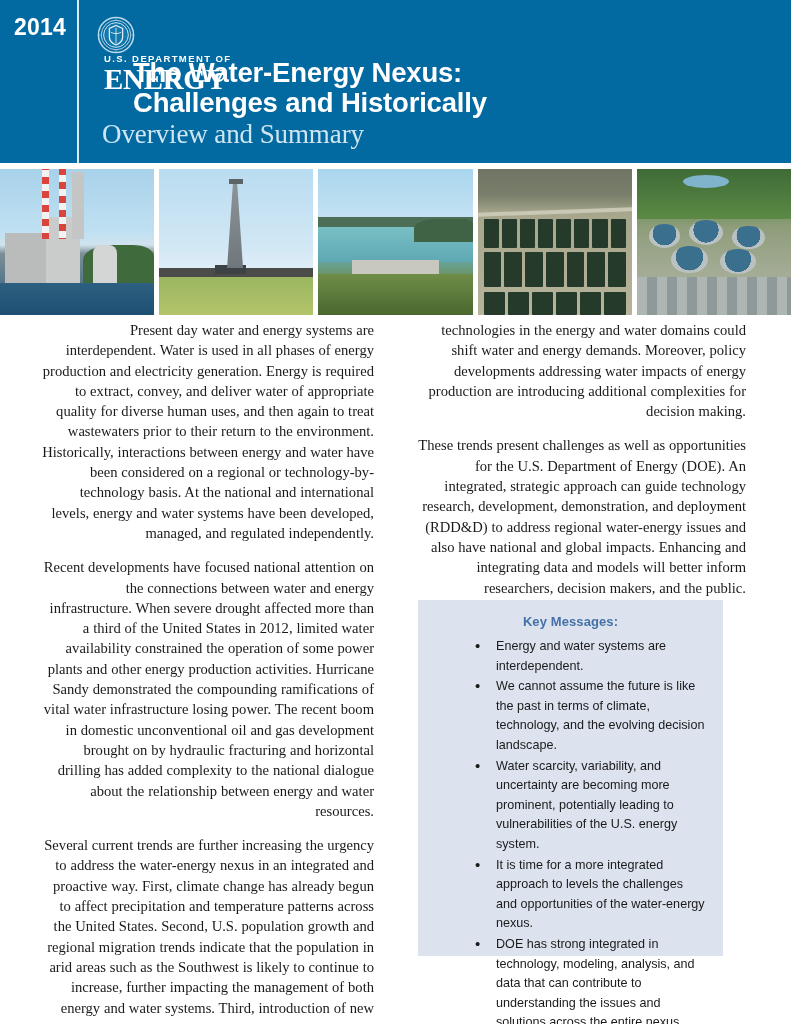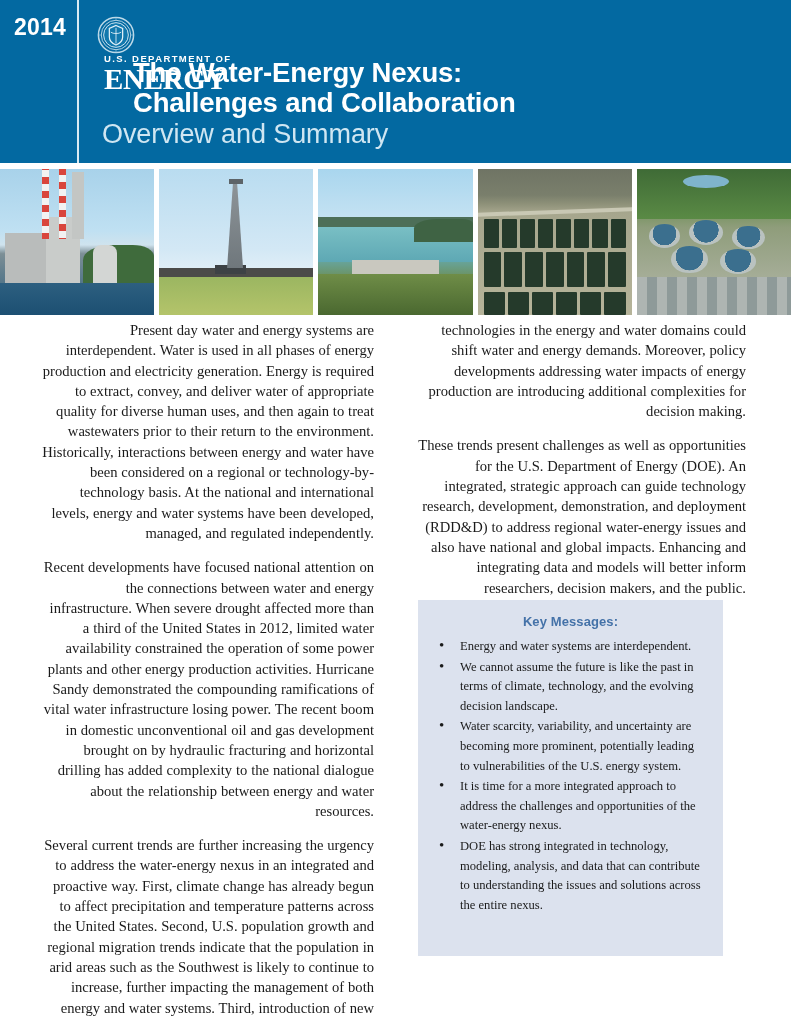--- a/index.html
+++ b/index.html
@@ -92,21 +92,21 @@
     font-family: "Liberation Sans", sans-serif;
     font-weight: bold;
     font-size: 27.5px;
     line-height: 30px;
     color: #ffffff;
     letter-spacing: -0.2px;
     white-space: nowrap;
     margin-left: 31px;
   }
   .subtitle-line {
-    font-family: Liberation Sans, sans-serif;
+    font-family: Liberation Serif, serif;
     font-weight: normal;
     font-size: 27px;
     line-height: 32px;
     color: #cfe6f2;
     letter-spacing: -0.1px;
     white-space: nowrap;
   }
 
   
   .photo-strip {
@@ -222,26 +222,27 @@
     margin: 2px 0 8px 0;
     letter-spacing: 0.1px;
   }
   ul.key-list {
     margin: 0;
     padding: 0 4px 0 26px;
     list-style: none;
   }
   ul.key-list li {
     position: relative;
-    font-family: Liberation Serif, serif;
+    font-family: Liberation Sans, sans-serif;
     font-size: 12.6px;
     line-height: 19.6px;
     color: #1a1a1a;
     margin-bottom: 1px;
     padding-left: 2px;
+    margin-left: 36px;
   }
   ul.key-list li::before {
     content: "\2022";
     position: absolute;
     left: -19px;
     top: -1px;
     font-size: 15px;
     color: #1a1a1a;
     line-height: 19.6px;
   }
@@ -273,21 +274,21 @@
       </svg>
     </div>
     <div class="doe-wordmark">
       <span class="doe-dept">U.S. DEPARTMENT OF</span>
       <span class="doe-energy">ENERGY</span>
     </div>
   </div>
 
   <div class="title-block">
     <div class="title-line">The Water-Energy Nexus:</div>
-    <div class="title-line">Challenges and Collaboration</div>
+    <div class="title-line">Challenges and Historically</div>
     <div class="subtitle-line">Overview and Summary</div>
   </div>
 </div>
 
 <div class="photo-strip">
 
   <div class="photo ph1">
     <div class="trees"></div>
     <div class="bldg"></div>
     <div class="bldg2"></div>
@@ -370,16 +371,16 @@
     <p class="body">These trends present challenges as well as opportunities for the U.S. Department of Energy (DOE).  An integrated, strategic approach can guide technology research, development, demonstration, and deployment (RDD&amp;D) to address regional water-energy issues and also have national and global impacts.  Enhancing and integrating data and models will better inform researchers, decision makers, and the public.</p>
   </div>
 </div>
 
 <div class="key-box">
   <div class="key-title">Key Messages:</div>
   <ul class="key-list">
     <li>Energy and water systems are interdependent.</li>
     <li>We cannot assume the future is like the past in terms of climate, technology, and the evolving decision landscape.</li>
     <li>Water scarcity, variability, and uncertainty are becoming more prominent, potentially leading to vulnerabilities of the U.S. energy system.</li>
-    <li>It is time for a more integrated approach to address the challenges and opportunities of the water-energy nexus.</li>
+    <li>It is time for a more integrated approach to levels the challenges and opportunities of the water-energy nexus.</li>
     <li>DOE has strong integrated in technology, modeling, analysis, and data that can contribute to understanding the issues and solutions across the entire nexus.</li>
   </ul>
 </div>
 
 </body></html>

